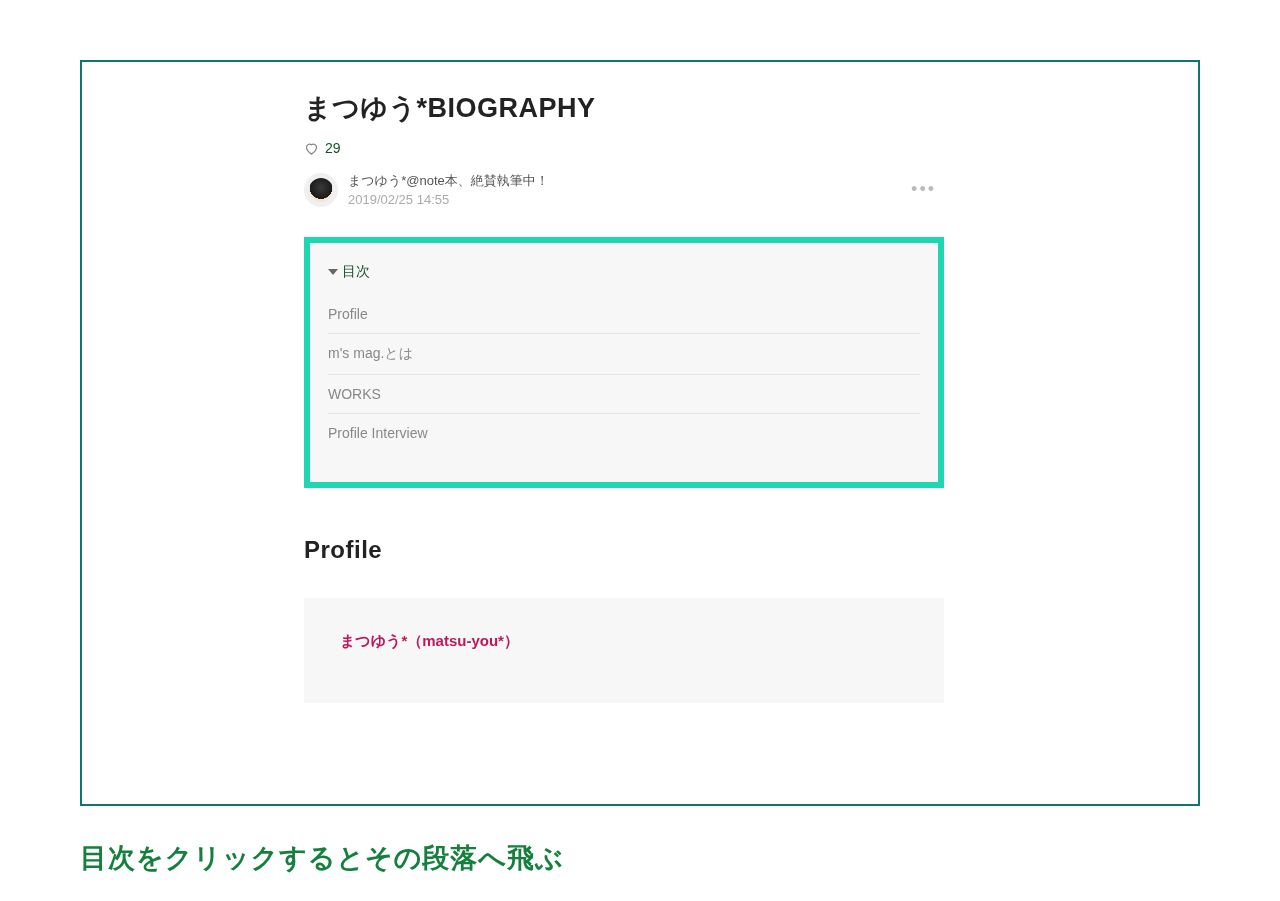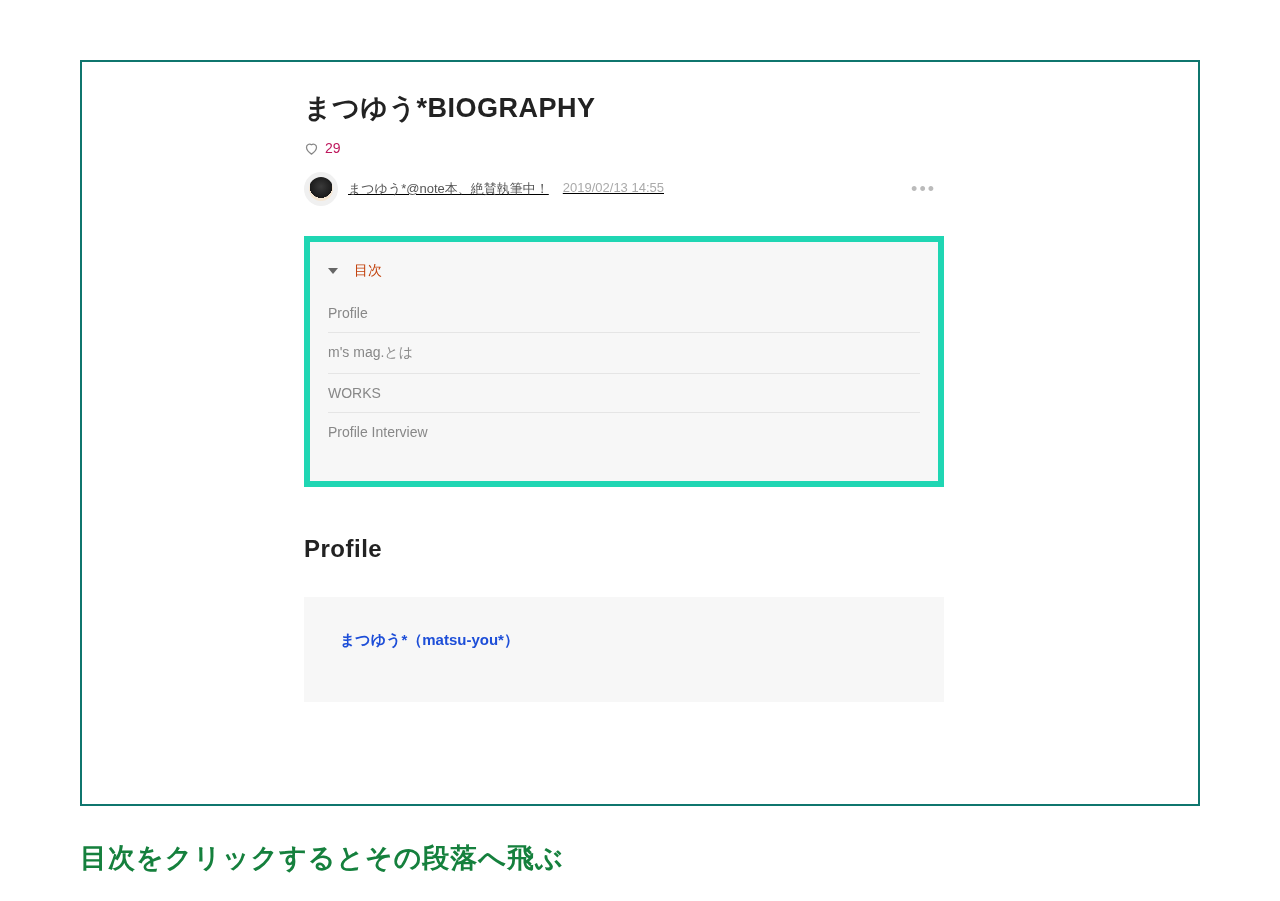--- a/index.html
+++ b/index.html
@@ -29,21 +29,21 @@
       font-size: 27px;
       font-weight: 700;
       color: #222;
       letter-spacing: 0.5px;
       margin-bottom: 14px;
     }
     .like-row {
       display: flex;
       align-items: center;
       gap: 6px;
-      color: #be185d;
+      color: #14532d;
       font-size: 14px;
       margin-bottom: 16px;
     }
     .heart-icon {
       width: 15px;
       height: 15px;
       display: inline-block;
     }
     .heart-icon svg {
       width: 100%;
@@ -71,23 +71,22 @@
       flex-shrink: 0;
     }
     .avatar-inner {
       width: 24px;
       height: 24px;
       border-radius: 50%;
       background: radial-gradient(circle at 50% 40%, #3a3a3a 0%, #1a1a1a 60%, #f5e6d3 61%);
     }
     .author-meta {
       display: flex;
-      flex-direction: row;
-      gap: 14px;
-      text-decoration: underline;
+      flex-direction: column;
+      gap: 2px;
     }
     .author-name {
       font-size: 13px;
       color: #555;
     }
     .author-date {
       font-size: 13px;
       color: #aaa;
     }
     .more-button {
@@ -101,22 +100,22 @@
     }
     .toc-box {
       border: 6px solid #1fd6b3;
       background: #f7f7f7;
       padding: 20px 18px 30px 18px;
       margin-bottom: 48px;
     }
     .toc-header {
       display: flex;
       align-items: center;
-      gap: 16px;
-      color: #c2410c;
+      gap: 4px;
+      color: #14532d;
       font-size: 14px;
       margin-bottom: 14px;
       cursor: pointer;
     }
     .toc-caret {
       width: 0;
       height: 0;
       border-left: 5px solid transparent;
       border-right: 5px solid transparent;
       border-top: 6px solid #666;
@@ -138,21 +137,21 @@
       margin-bottom: 34px;
       letter-spacing: 0.5px;
     }
     .profile-box {
       background: #f7f7f7;
       padding: 34px 36px;
     }
     .profile-line1 {
       font-size: 15px;
       font-weight: 700;
-      color: #1d4ed8;
+      color: #be185d;
       margin-bottom: 18px;
     }
     .profile-line2 {
       font-size: 15px;
       font-weight: 700;
       color: #333;
     }
     .caption-text {
       font-size: 27px;
       font-weight: 700;
@@ -177,21 +176,21 @@
       </span>
       <span>29</span>
     </div>
 
     <div class="author-row">
       <div class="avatar">
         <div class="avatar-inner"></div>
       </div>
       <div class="author-meta">
         <span class="author-name">まつゆう*@note本、絶賛執筆中！</span>
-        <span class="author-date">2019/02/13 14:55</span>
+        <span class="author-date">2019/02/25 14:55</span>
       </div>
       <div class="more-button">•••</div>
     </div>
 
     <div class="toc-box">
       <div class="toc-header">
         <span class="toc-caret"></span>
         <span>目次</span>
       </div>
       <div class="toc-item">Profile</div>

